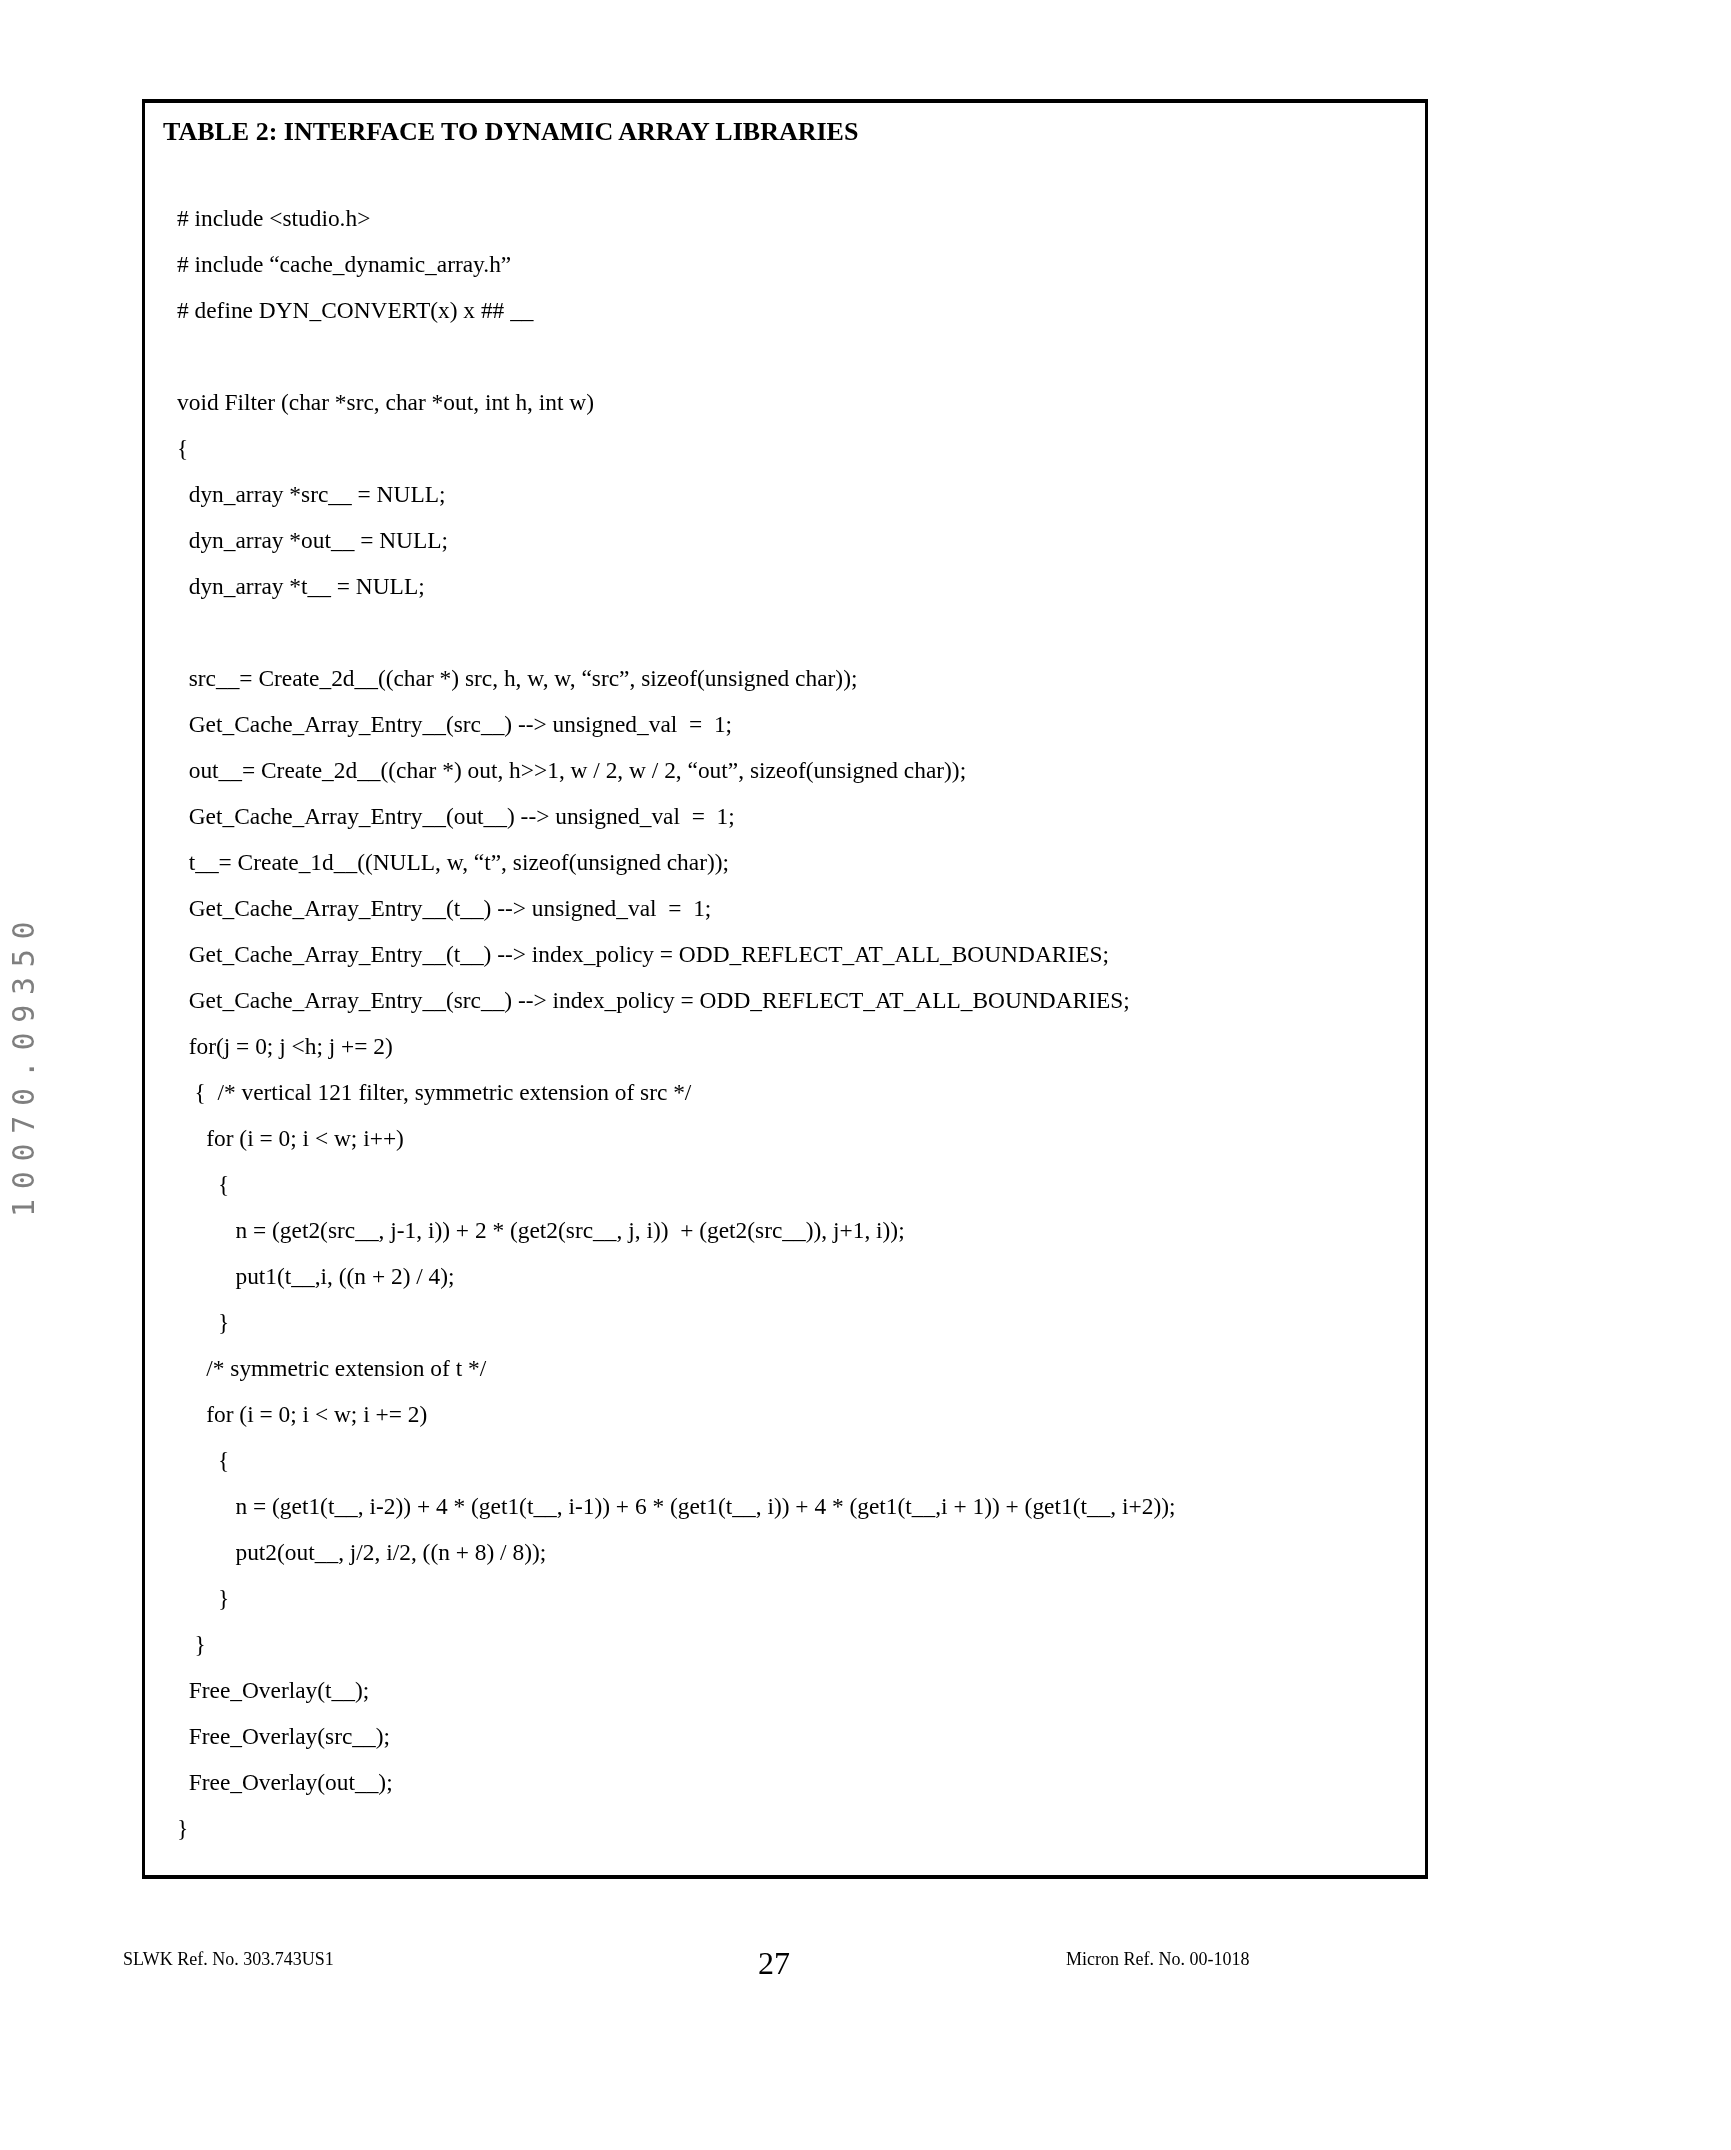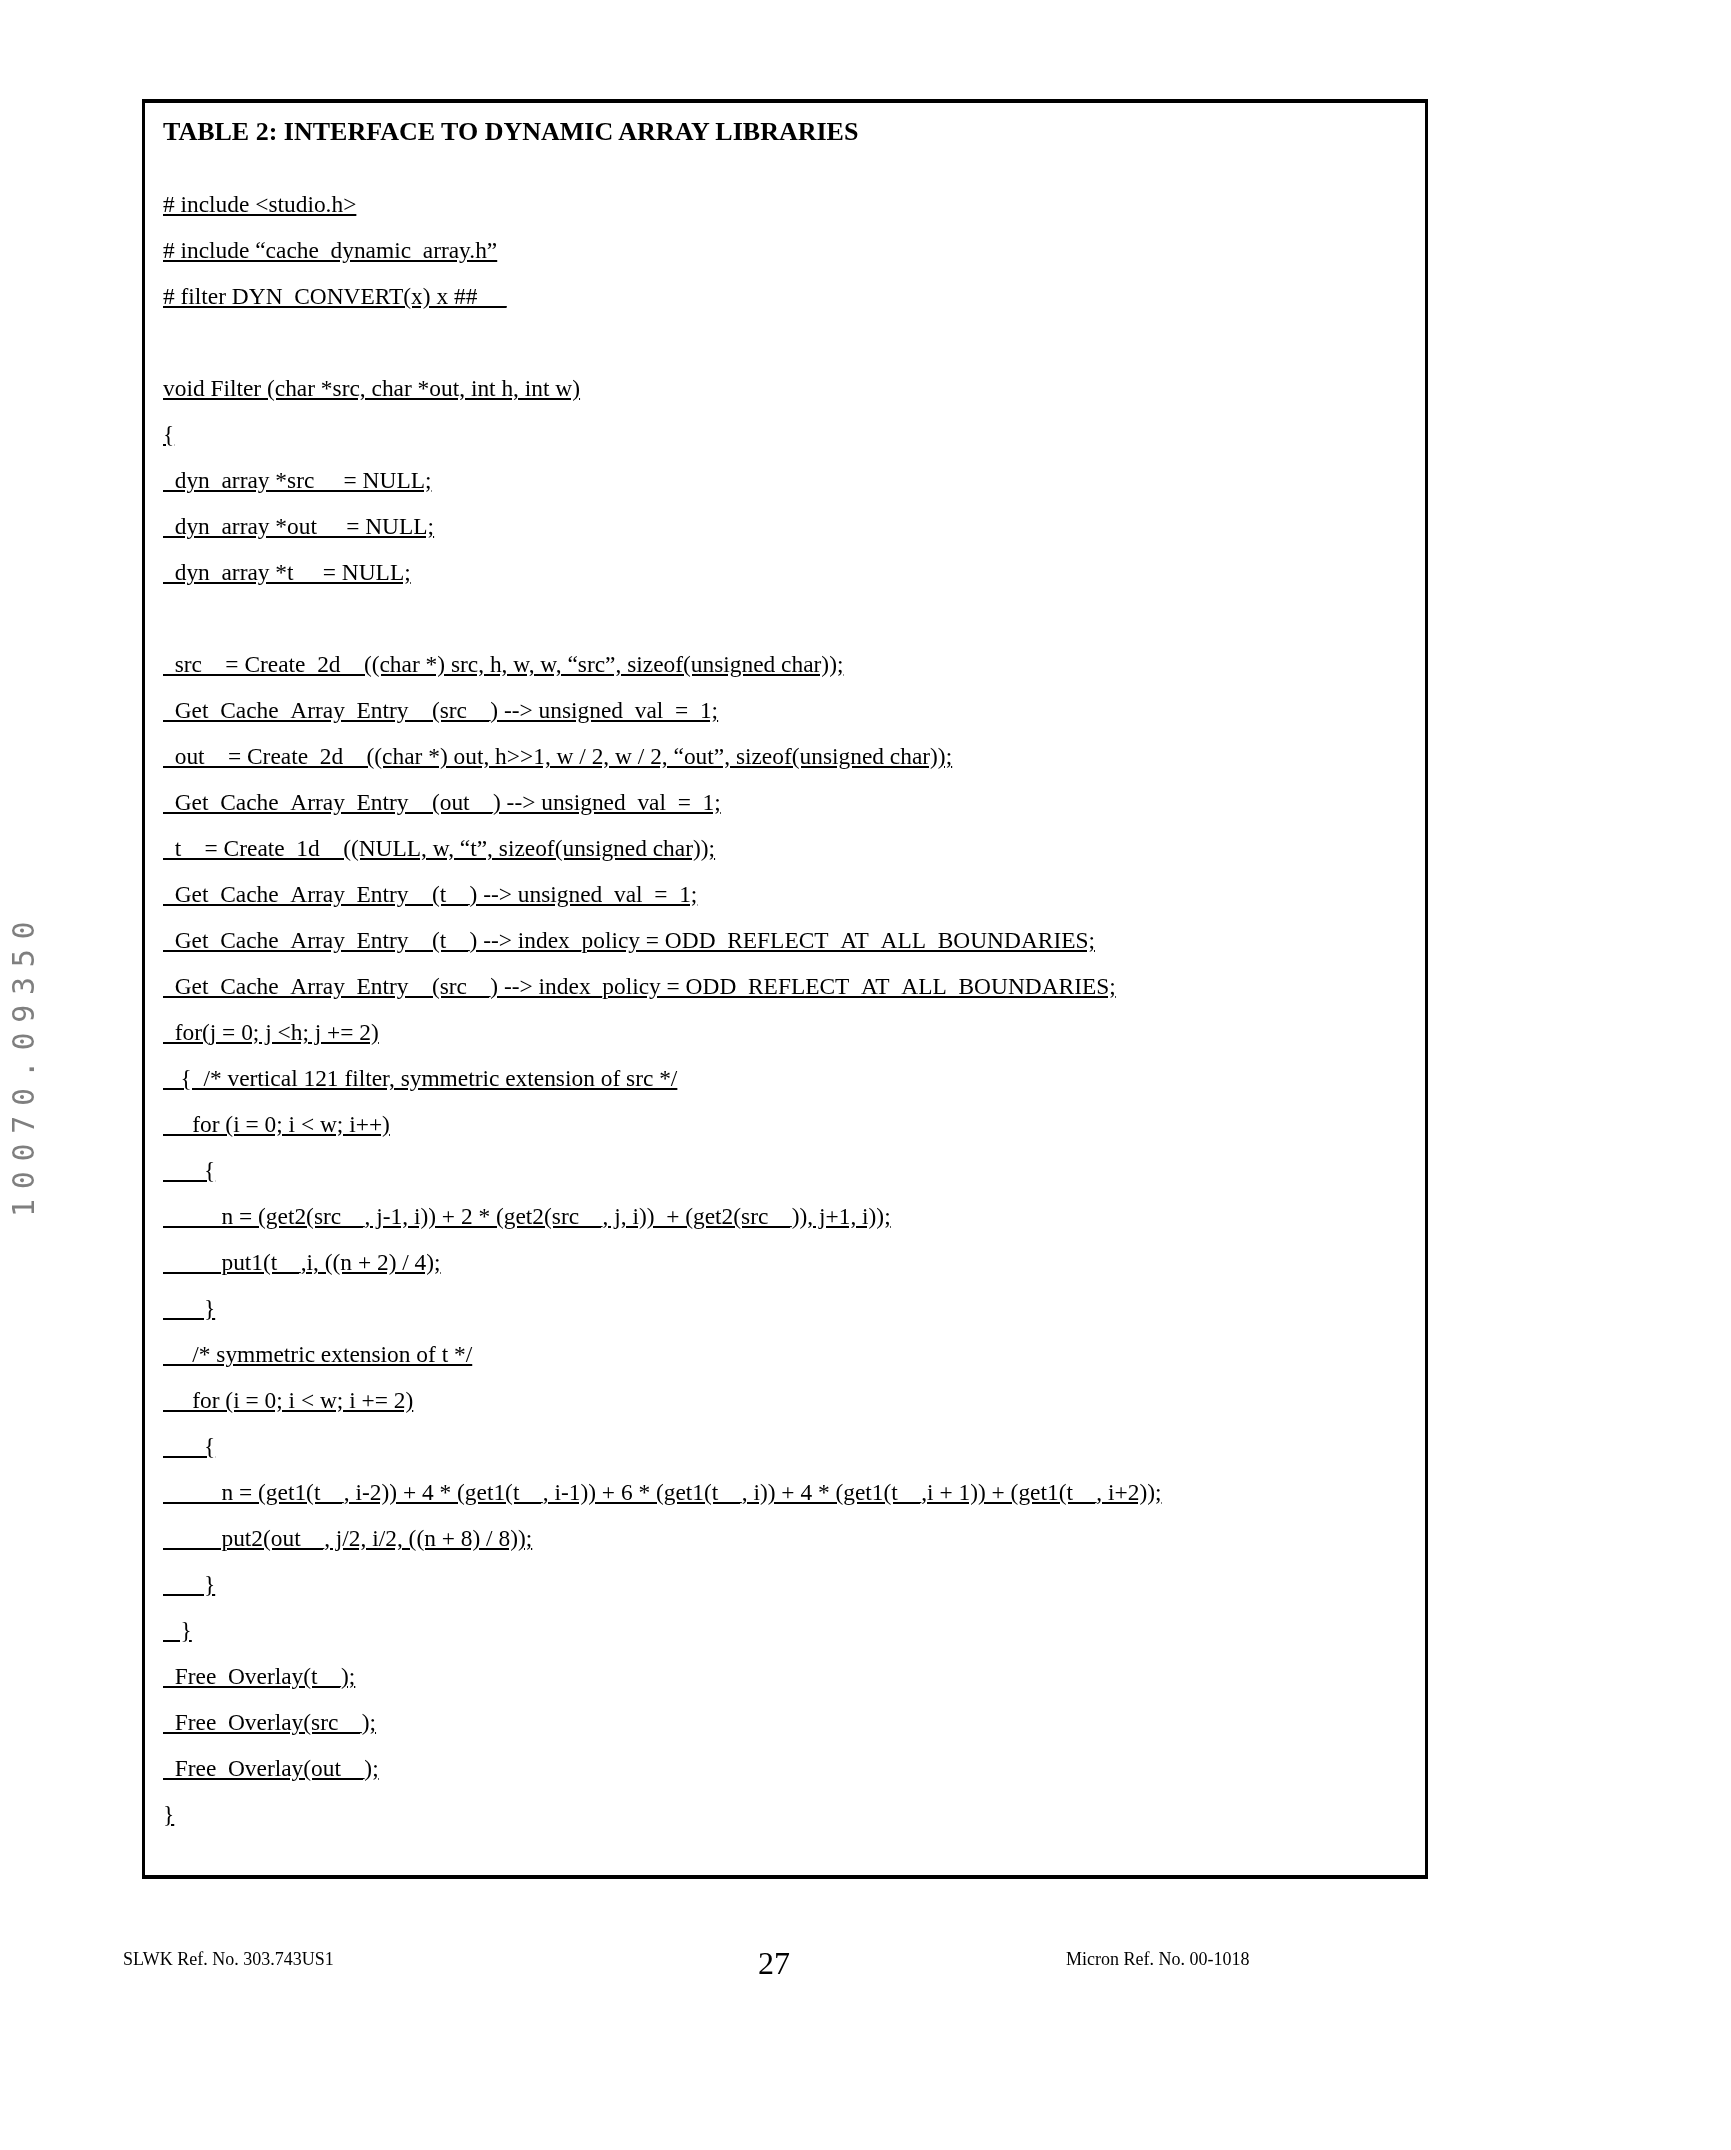--- a/index.html
+++ b/index.html
@@ -2,21 +2,21 @@
 <html style="font-size:11px"><head>
 <meta charset="utf-8">
 <style>
   html, body { margin: 0; padding: 0; background: #ffffff; }
   body { width: 1731px; height: 2151px; position: relative; overflow: hidden;
          font-family: "Liberation Serif", "DejaVu Serif", serif; color: #000; }
   .box { position: absolute; left: 142px; top: 99px; width: 1280px; height: 1772px;
          border: 3.4px solid #000; border-top-width: 4.1px; border-bottom-width: 4.1px; box-sizing: content-box; }
   .title { position: absolute; left: 163px; top: 117px; font-size: 26px; font-weight: bold;
            white-space: nowrap; letter-spacing: 0px; }
-  .code { position: absolute; left: 163px; top: 181px; margin: 0; padding: 0; list-style: none; text-decoration: underline; }
+  .code { position: absolute; left: 163px; top: 181px; margin: 14px; padding: 0; list-style: none; }
   .code li { height: 46px; line-height: 46px; font-size: 23.4px; white-space: pre; }
   .footer { position: absolute; top: 1949px; font-size: 18px; white-space: nowrap; }
   .f-left { left: 123px; }
   .f-center { left: 758px; font-size: 32px; top: 1945px; }
   .f-right { left: 1066px; }
   .stamp { position: absolute; left: 5.5px; top: 1217px; transform-origin: 0 0; transform: rotate(-90deg);
            font-family: "DejaVu Sans Mono", monospace; font-size: 30px; letter-spacing: 9.7px;
            color: #555; white-space: nowrap; opacity: 0.75; }
 </style>
 </head>
@@ -24,21 +24,21 @@
 
 <div class="stamp">10070.09350</div>
 
 <div class="box"></div>
 
 <div class="title">TABLE 2: INTERFACE TO DYNAMIC ARRAY LIBRARIES</div>
 
 <ul class="code">
   <li># include &lt;studio.h&gt;</li>
   <li># include “cache_dynamic_array.h”</li>
-  <li># filter DYN_CONVERT(x) x ## __</li>
+  <li># define DYN_CONVERT(x) x ## __</li>
   <li></li>
   <li>void Filter (char *src, char *out, int h, int w)</li>
   <li>{</li>
   <li>  dyn_array *src__ = NULL;</li>
   <li>  dyn_array *out__ = NULL;</li>
   <li>  dyn_array *t__ = NULL;</li>
   <li></li>
   <li>  src__= Create_2d__((char *) src, h, w, w, “src”, sizeof(unsigned char));</li>
   <li>  Get_Cache_Array_Entry__(src__) --&gt; unsigned_val  =  1;</li>
   <li>  out__= Create_2d__((char *) out, h&gt;&gt;1, w / 2, w / 2, “out”, sizeof(unsigned char));</li>

